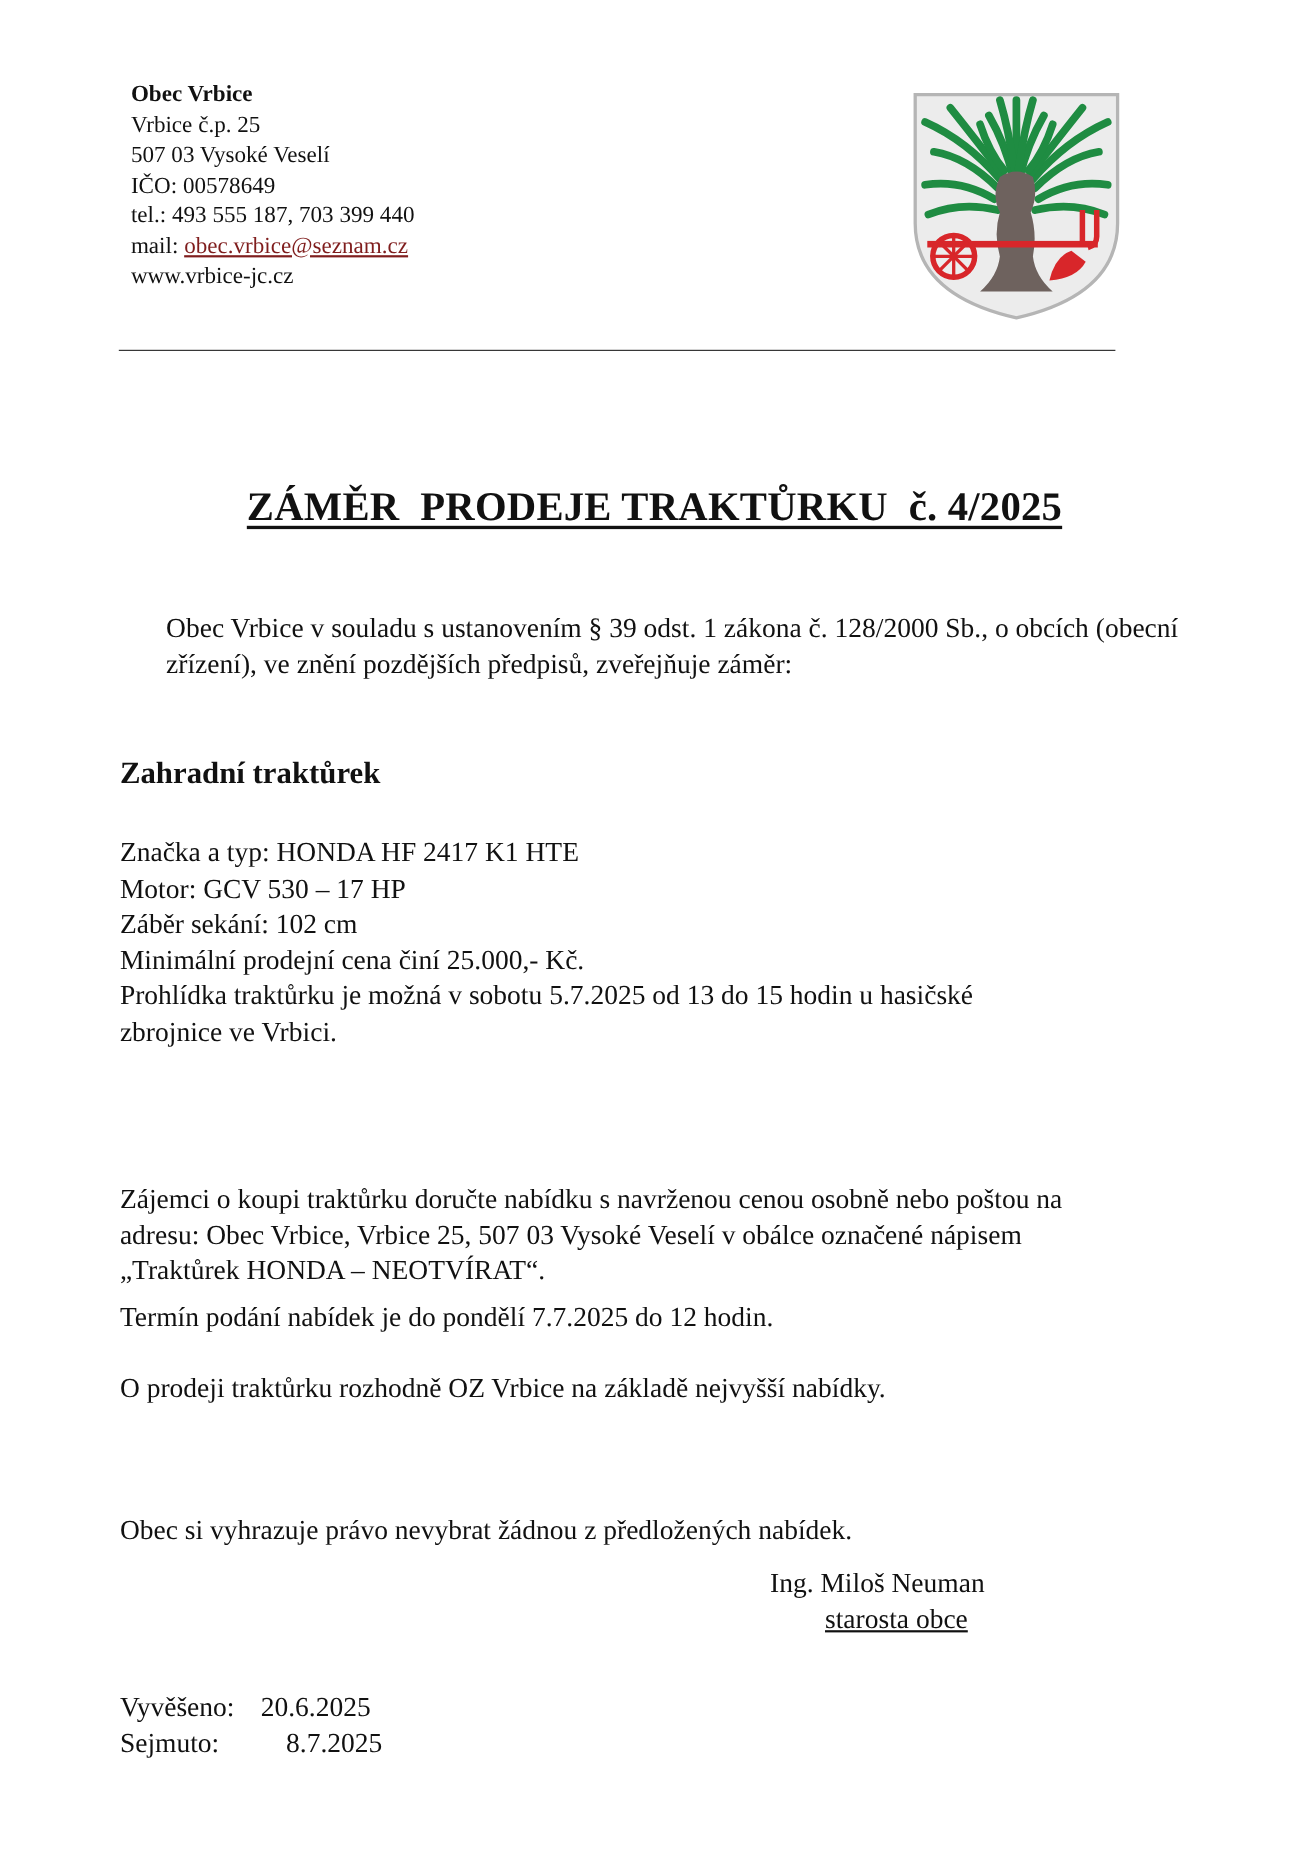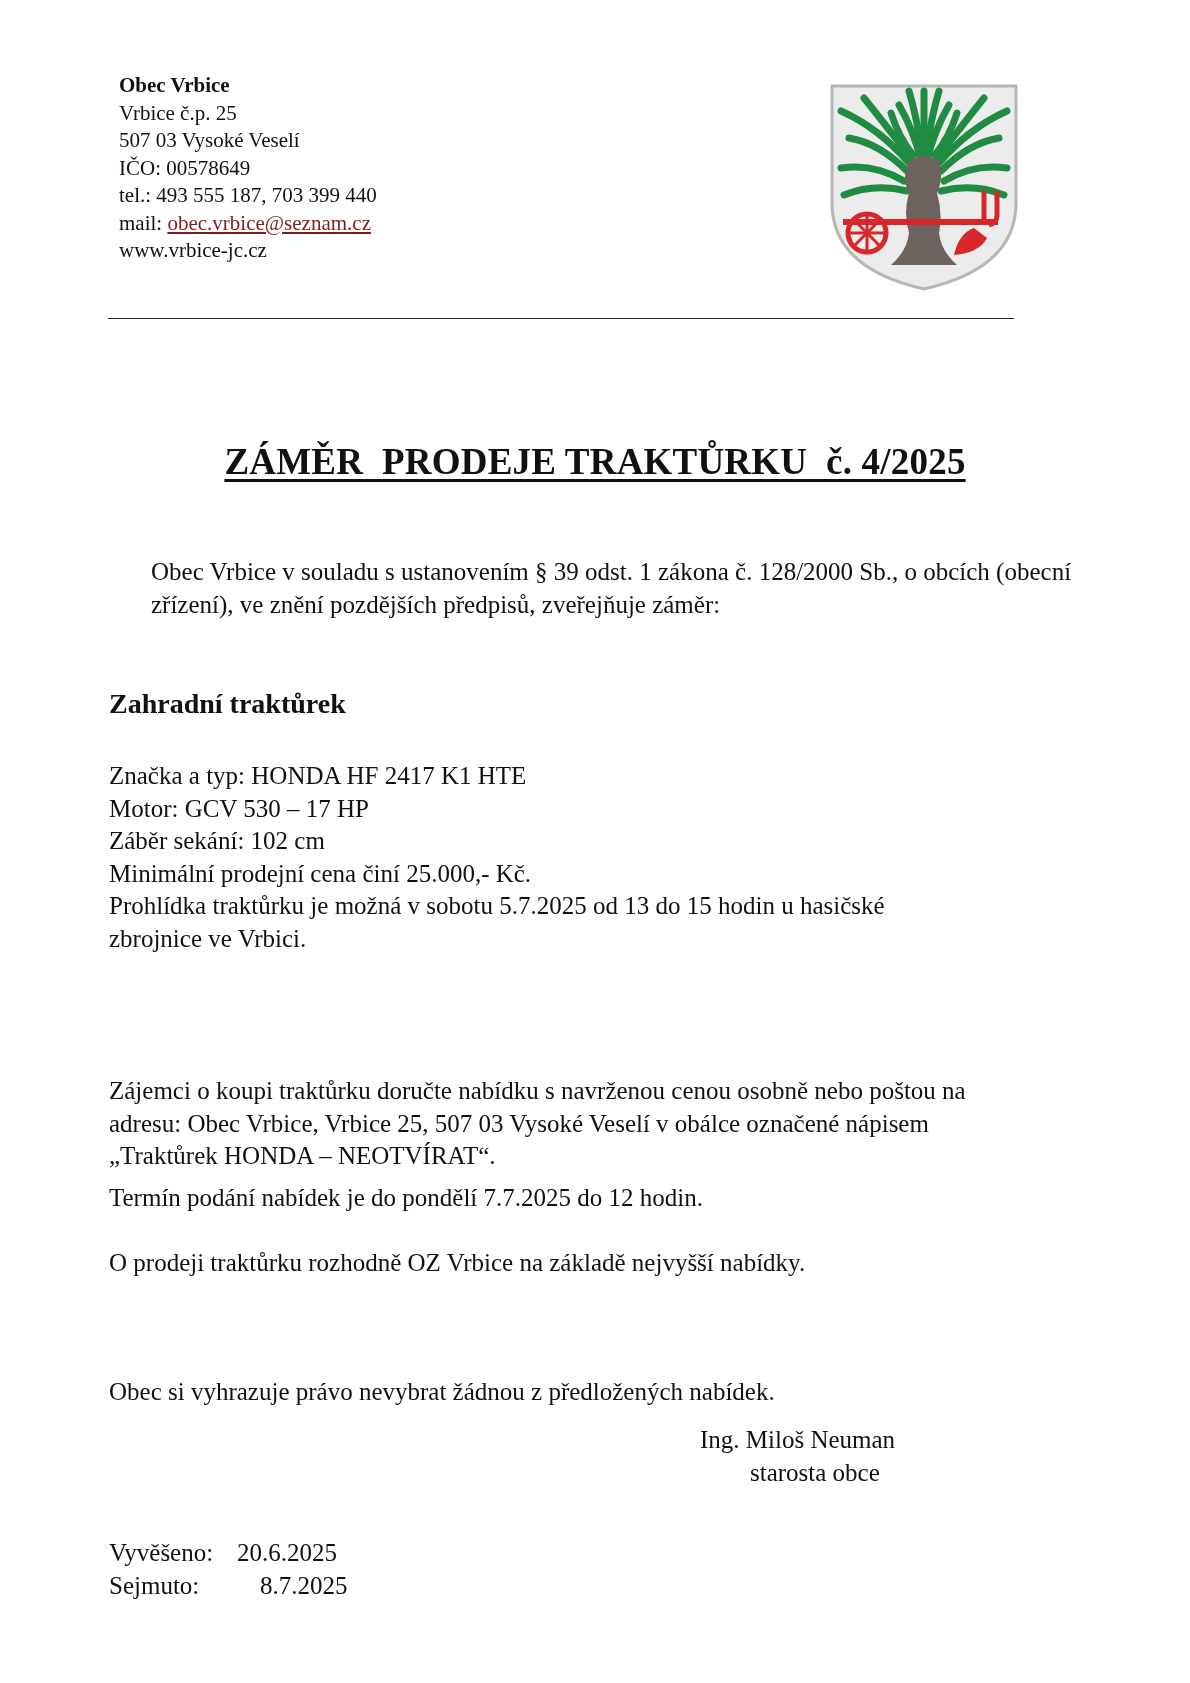--- a/index.html
+++ b/index.html
@@ -80,21 +80,21 @@
     .decision { top: 1247px; }
     .reserve { top: 1376px; }
     .signature {
       position: absolute;
       left: 700px;
       top: 1408px;
       font-size: 25px;
       line-height: 32.5px;
       margin-top: 16px;
     }
-    .signature .role { padding-left: 50px; }
+    .signature .role { padding-left: 50px; text-decoration: underline; }
     .dates {
       position: absolute;
       left: 109px;
       top: 1537px;
       font-size: 25px;
       line-height: 32.5px;
     }
     .dates .label {
       display: inline-block;
       width: 128px;

